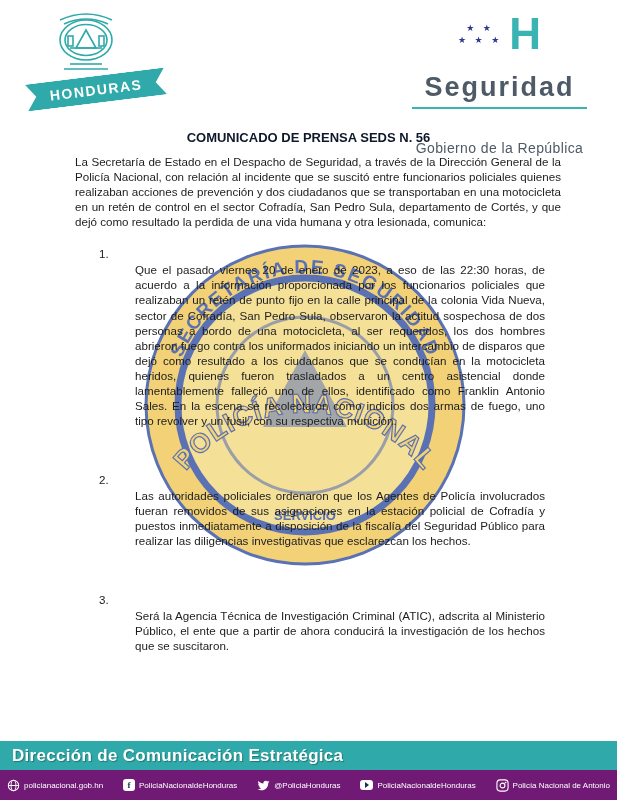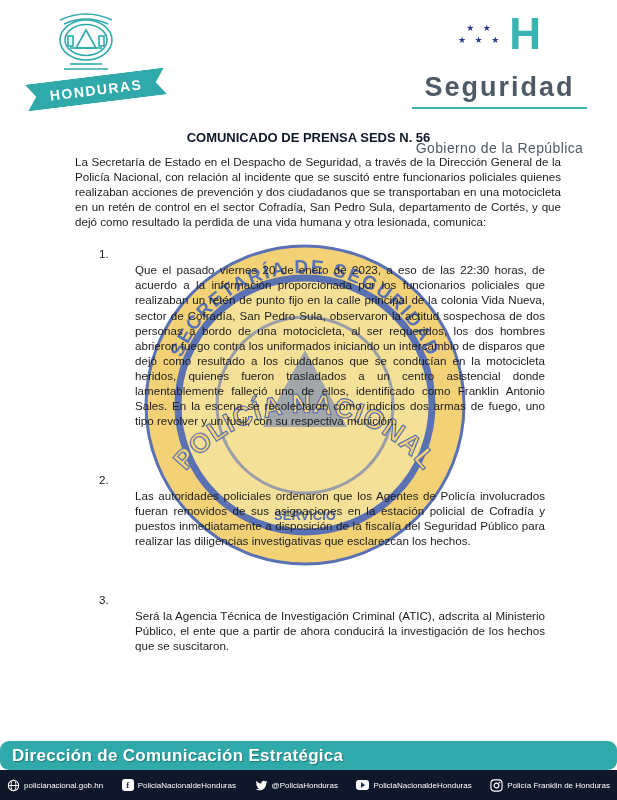--- a/index.html
+++ b/index.html
@@ -33,26 +33,26 @@
   .content { position:absolute; top:154px; left:75px; width:486px; z-index:1;
       color:#1c1c1c; font-size:11.6px; line-height:1.3; text-align:justify; }
   .intro { margin:0 0 17px 0; }
   .items { padding-left:24px; }
   .item { display:flex; margin-bottom:28px; }
   .item-num { width:20px; flex:0 0 20px; }
   .item-text { flex:1; margin:16px; }
 
   
   .ribbon { position:absolute; left:0; bottom:30px; width:100%; height:29px; background:#2fa9a9;
-      z-index:2; display:flex; align-items:center;border-radius:9px; }
+      z-index:2; display:flex; align-items:center; }
   .ribbon span { color:#fff; font-weight:bold; font-size:17px; padding-left:12px;
       text-shadow:1px 1px 1px rgba(0,0,0,.3); letter-spacing:.3px; }
 
   
-  .footer { position:absolute; left:0; bottom:0; width:100%; height:30px; background:#0f172a;
+  .footer { position:absolute; left:0; bottom:0; width:100%; height:30px; background:#701a75;
       z-index:2; display:flex; align-items:center; justify-content:space-between;
       padding:0 7px; box-sizing:border-box; }
   .social { display:flex; align-items:center; gap:4px; white-space:nowrap; }
   .slabel { color:#fff; font-size:8px; }
   .sicon { display:inline-flex; flex:0 0 auto; }
   .fb { width:12px; height:12px; background:#fff; border-radius:3px; display:flex; align-items:center; justify-content:center; }
   .fb-f { color:#1e2d4f; font-weight:bold; font-size:9px; font-family:"Liberation Serif", serif; line-height:1; }
   .yt { width:13px; height:10px; background:#fff; border-radius:3px; display:flex; align-items:center; justify-content:center; }
   .yt-tri { width:0; height:0; border-left:4px solid #1e2d4f; border-top:3px solid transparent; border-bottom:3px solid transparent; }
 </style>
@@ -166,17 +166,17 @@
           <span class="yt-tri"></span>
         </span>
       <span class="slabel">PoliciaNacionaldeHonduras</span>
     </div>
     <div class="social">
       <svg class="sicon" width="13" height="13" viewBox="0 0 14 14">
         <rect x="1" y="1" width="12" height="12" rx="3.5" fill="none" stroke="#fff" stroke-width="1.2"></rect>
         <circle cx="7" cy="7" r="2.6" fill="none" stroke="#fff" stroke-width="1.2"></circle>
         <circle cx="10.3" cy="3.8" r="0.9" fill="#fff"></circle>
       </svg>
-      <span class="slabel">Policía Franklin de Honduras</span>
+      <span class="slabel">Policía Nacional de Antonio</span>
     </div>
   </footer>
 
 </div>
 
 </body></html>

